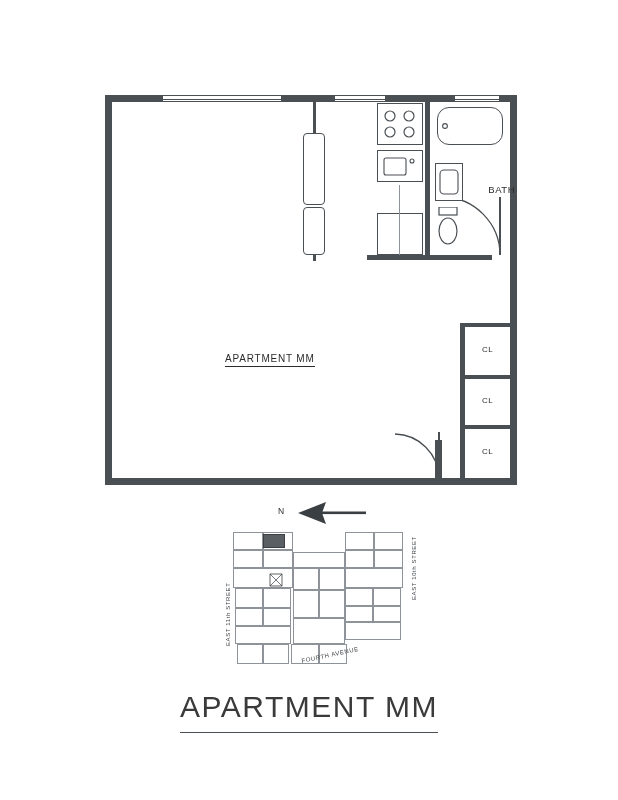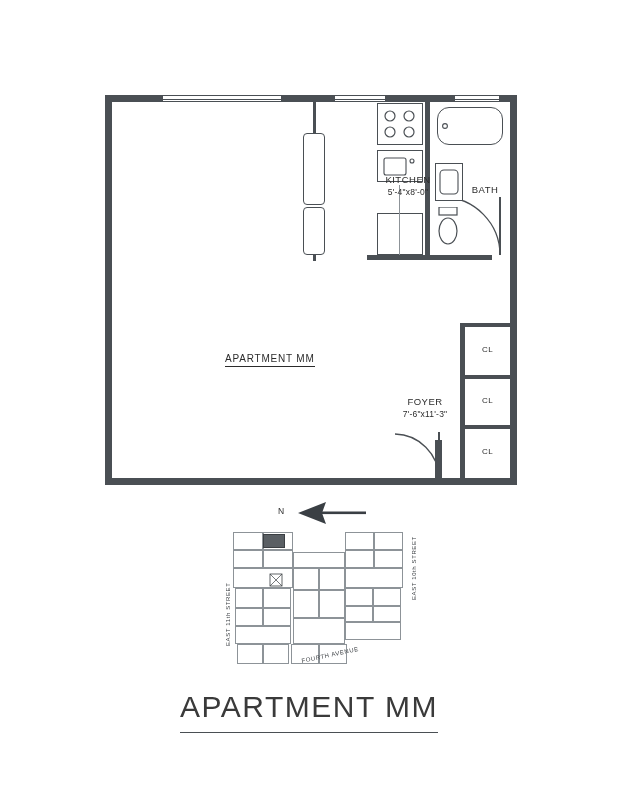--- a/index.html
+++ b/index.html
@@ -230,33 +230,25 @@
   <div class="closet-label" style="left:377px; top:250px;">CL</div>
   <div class="closet-label" style="left:377px; top:301px;">CL</div>
   <div class="closet-label" style="left:377px; top:352px;">CL</div>
 
   <svg style="position:absolute; left:288px; top:335px; width:50px; height:50px;" viewBox="0 0 50 50">
     <path d="M46 48 A 45 45 0 0 0 2 4" fill="none" stroke="#4a4f54" stroke-width="1.3"></path>
     <line x1="46" y1="48" x2="46" y2="2" stroke="#4a4f54" stroke-width="2"></line>
   </svg>
 
 
-  <div class="room-label" style="left:248px; top:78px; width:110px;">
-    <div>KITCHEN</div>
-    <div class="dims">5'-4"x8'-0"</div>
-  </div>
-
-  <div class="room-label" style="left:350px; top:88px; width:60px; text-align:center;">
+
+  <div class="room-label" style="left:350px; top:88px; width:60px; text-align:right;">
     <div>BATH</div>
   </div>
 
-  <div class="room-label" style="left:265px; top:300px; width:110px;">
-    <div>FOYER</div>
-    <div class="dims">7'-6"x11'-3"</div>
-  </div>
 
   <div class="apt-label" style="left:120px; top:258px;">APARTMENT MM</div>
 </div>
 
 <div id="compass">
   <span class="n">N</span>
   <svg style="position:absolute; left:18px; top:0; width:72px; height:26px;" viewBox="0 0 72 26">
     <polygon points="2,13 30,2 26,13 30,24" fill="#3a3f44"></polygon>
     <rect x="26" y="11.5" width="44" height="2.6" fill="#3a3f44"></rect>
   </svg>

